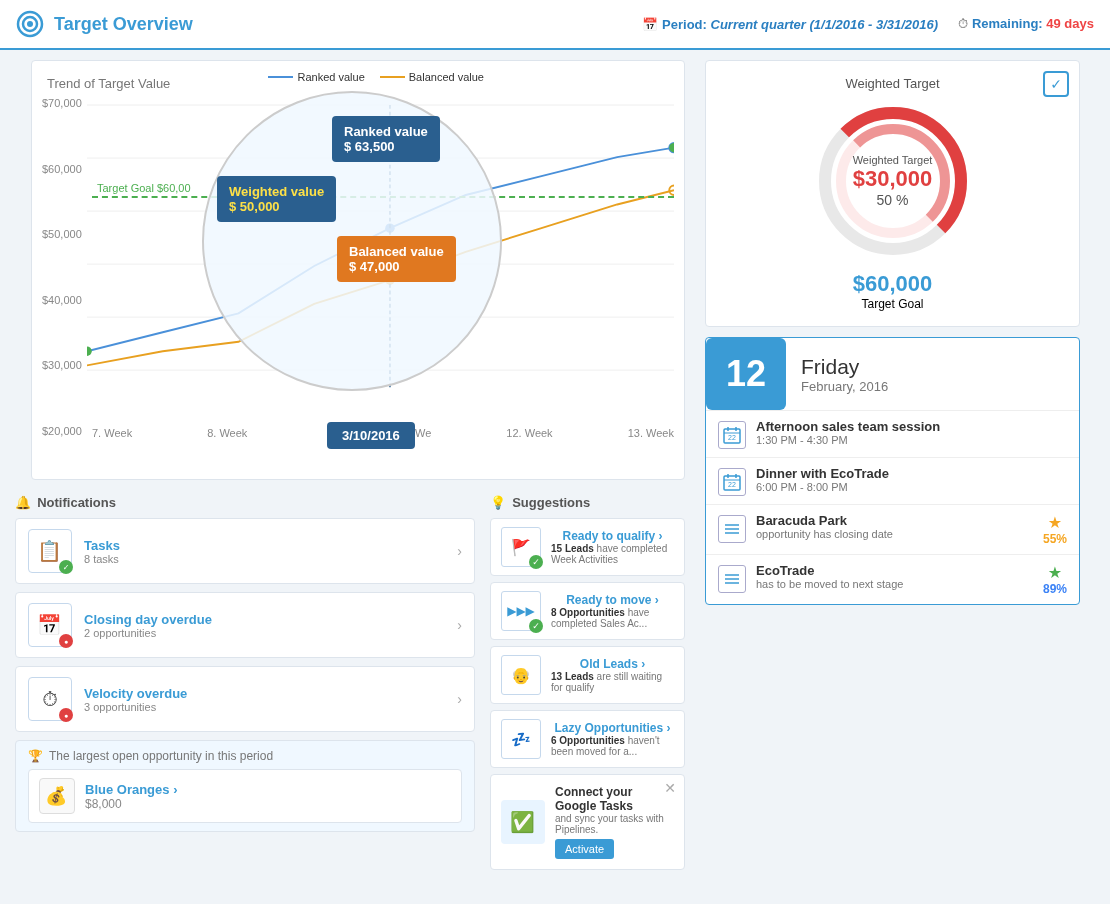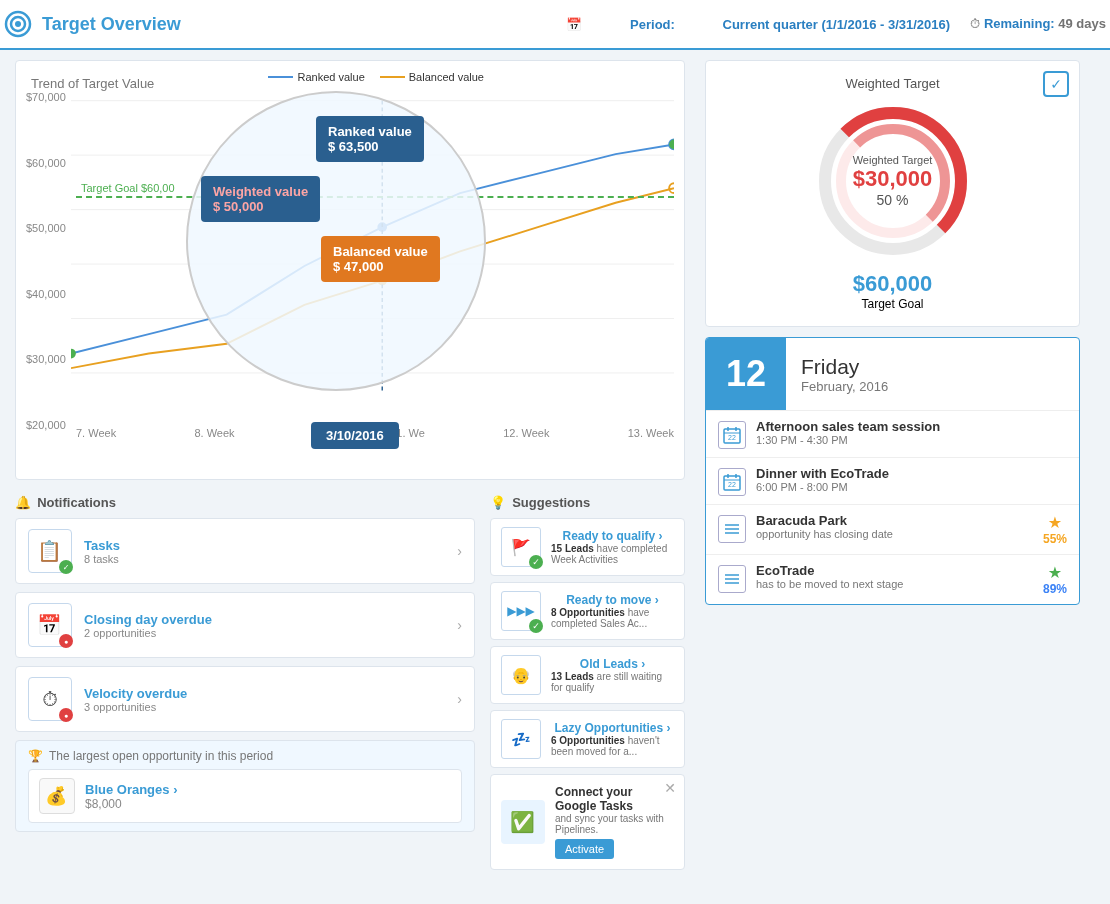--- a/index.html
+++ b/index.html
@@ -9,21 +9,21 @@
       width: 1110px;
       min-height: 904px;
       font-size: 13px;
       color: #333;
     }
 
     
     .header {
       background: white;
       border-bottom: 2px solid #3a9bd5;
-      padding: 10px 4px;
+      padding: 10px 16px;
       display: flex;
       align-items: center;
       justify-content: space-between;
     }
     .header-left {
       display: flex;
       align-items: center;
       gap: 10px;
       color: #3a9bd5;
       font-size: 18px;
@@ -38,21 +38,20 @@
       gap: 20px;
       font-size: 13px;
       color: #555;
     }
     .header-right .period {
       color: #333;
     }
     .header-right .period span {
       color: #2a7fc1;
       font-weight: bold;
-      margin-left: 44px;
     }
     .header-right .remaining span {
       color: #2a7fc1;
       font-weight: bold;
     }
 
     
     .main-content {
       display: flex;
       padding: 0;
@@ -67,20 +66,21 @@
     
     .chart-container {
       background: white;
       border: 1px solid #dde4ec;
       border-radius: 4px;
       padding: 15px;
       position: relative;
       height: 420px;
       margin-bottom: 15px;
       overflow: hidden;
+      margin-left: 16px;
     }
     .chart-title {
       font-size: 13px;
       color: #777;
       margin-bottom: 5px;
     }
     .chart-legend {
       position: absolute;
       top: 10px;
       right: 200px;
@@ -117,21 +117,21 @@
       border-radius: 4px;
       font-weight: bold;
       font-size: 13px;
       z-index: 10;
     }
     .tooltip-weighted {
       position: absolute;
       top: 115px;
       left: 185px;
       background: #2a5f8f;
-      color: #fca5a5;
+      color: #fde047;
       padding: 8px 12px;
       border-radius: 4px;
       font-weight: bold;
       font-size: 13px;
       z-index: 10;
     }
     .tooltip-balanced {
       position: absolute;
       top: 175px;
       left: 305px;
@@ -249,20 +249,21 @@
       align-items: center;
     }
     .calendar-day-num {
       background: #3a9bd5;
       color: white;
       font-size: 36px;
       font-weight: bold;
       padding: 15px 11px;
       min-width: 80px;
       text-align: center;
+      border-radius: 6px;
     }
     .calendar-day-info {
       padding: 10px 15px;
     }
     .calendar-day-name {
       font-size: 21px;
       color: #333;
       font-weight: normal;
     }
     .calendar-month {
@@ -540,21 +541,21 @@
       padding: 4px 10px;
       font-size: 11px;
       cursor: pointer;
       margin-top: 4px;
     }
 
     
     .chart-yaxis {
       position: absolute;
       left: 10px;
-      top: 30px;
+      top: 36px;
       display: flex;
       flex-direction: column;
       justify-content: space-between;
       height: 340px;
       font-size: 11px;
       color: #888;
     }
     .chart-xaxis {
       position: absolute;
       bottom: 40px;
@@ -591,24 +592,24 @@
   <div class="header-left">
     <svg class="target-icon" viewBox="0 0 28 28">
       <circle cx="14" cy="14" r="12" fill="none" stroke="#3a9bd5" stroke-width="2.5"></circle>
       <circle cx="14" cy="14" r="7" fill="none" stroke="#3a9bd5" stroke-width="2.5"></circle>
       <circle cx="14" cy="14" r="3" fill="#3a9bd5"></circle>
     </svg>
     <span>Target Overview</span>
   </div>
   <div class="header-right">
     <span class="period">
-      📅 <span>Period:</span> <span style="color:#2a7fc1;font-weight:bold;">Current quarter (1/1/2016 - 3/31/2016)</span>
+      📅 <span>Period:</span> <span style="color:#2a7fc1;font-weight:bold;font-style:italic;">Current quarter (1/1/2016 - 3/31/2016)</span>
     </span>
     <span class="remaining">
-      ⏱ <span>Remaining:</span> <span style="color:#737373;font-weight:bold;text-align:center;">49 days</span>
+      ⏱ <span>Remaining:</span> <span style="color:#ef4444;font-weight:bold;text-align:center;">49 days</span>
     </span>
   </div>
 </div>
 
 <div class="main-content">
 
   <div class="left-panel">
 
     <div class="chart-container">
       <div class="chart-title">Trend of Target Value</div>

